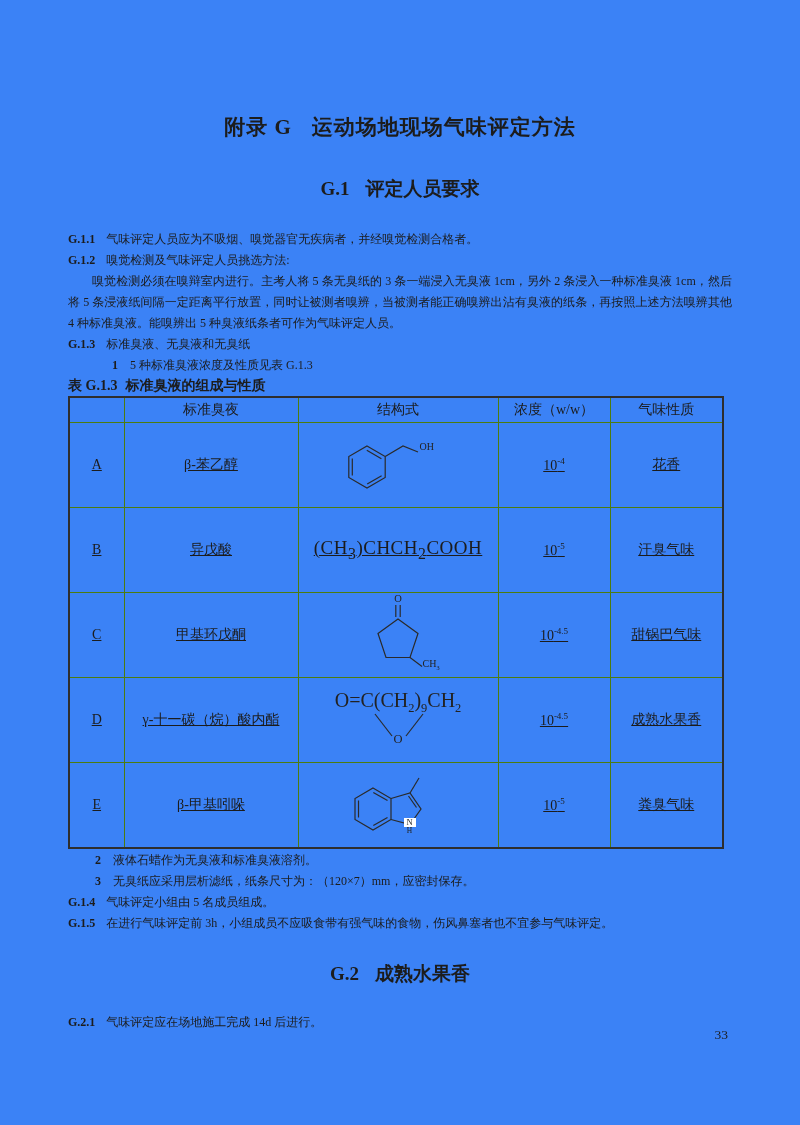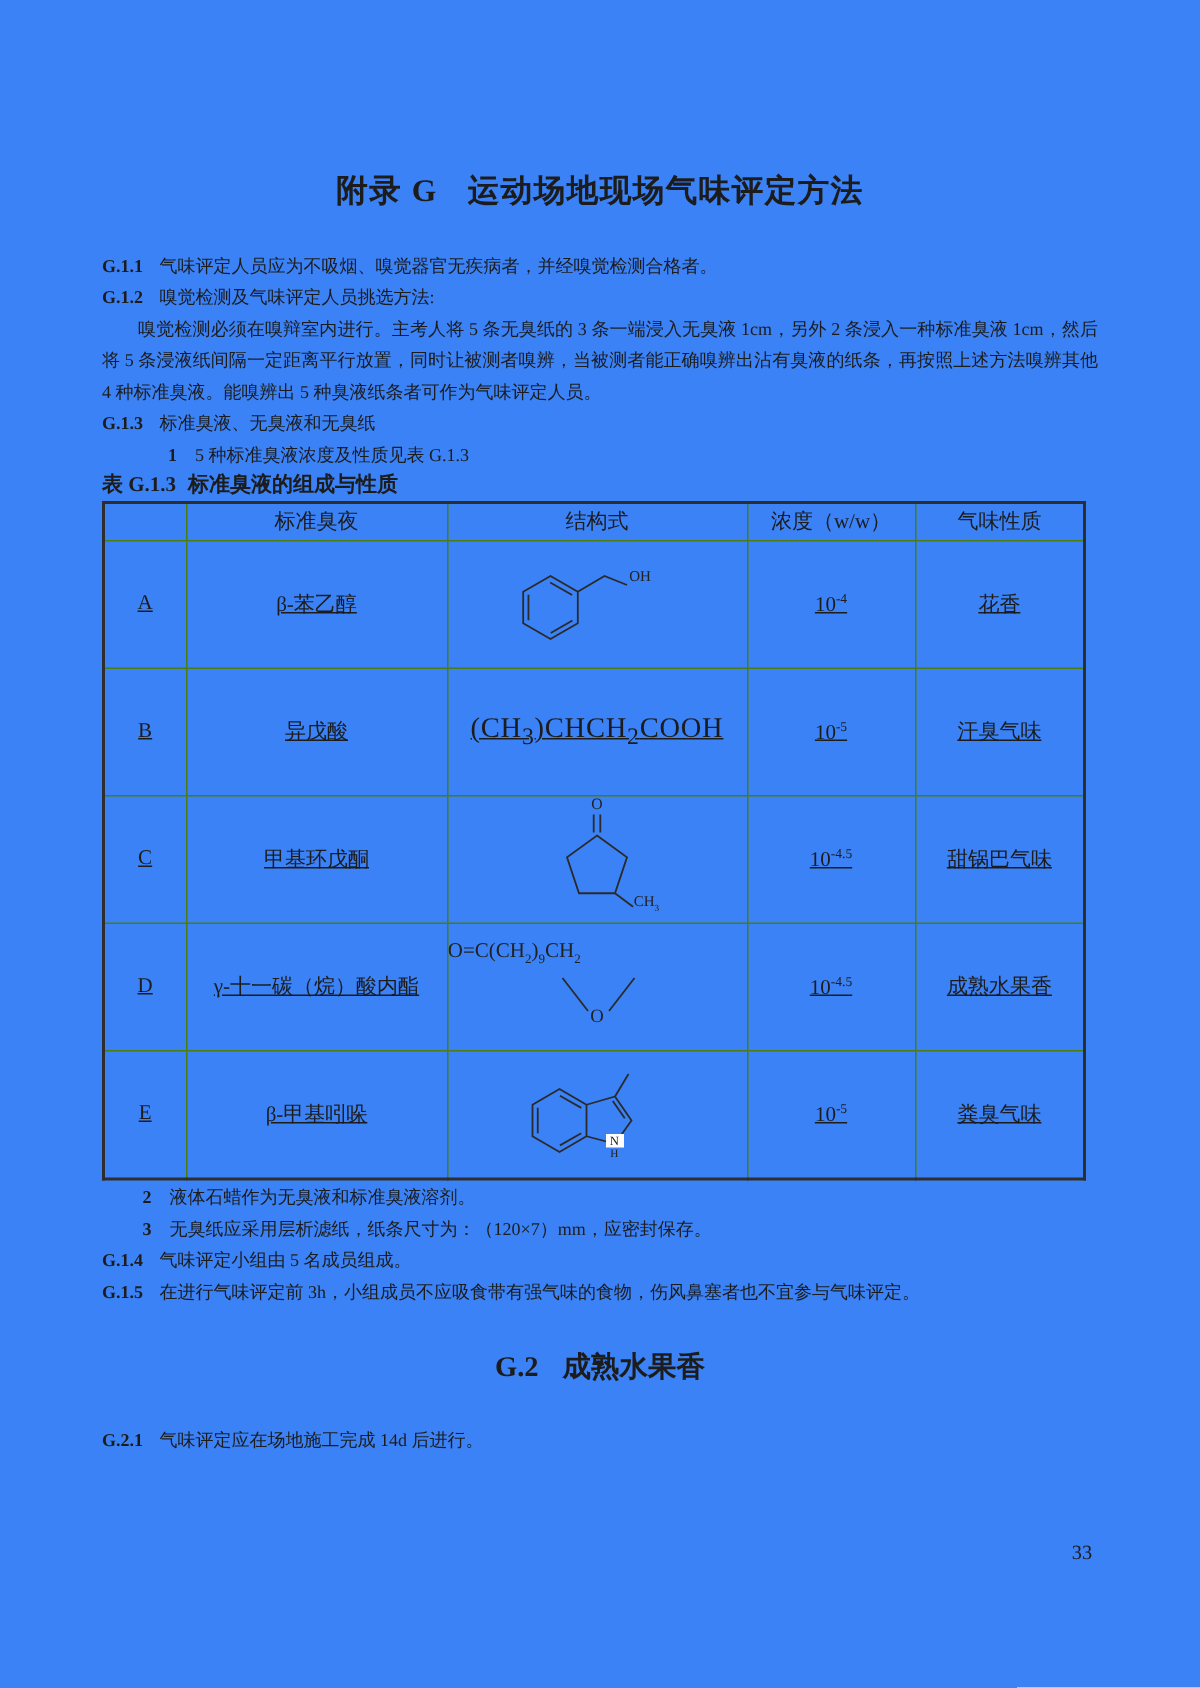--- a/index.html
+++ b/index.html
@@ -83,21 +83,21 @@
   .chem-label sub{font-size:0.62em;}
   .lblOH{left:121px;top:19px;font-size:10px;}
   .lblO-c{left:0;right:0;top:1px;text-align:center;font-size:10.5px;}
   .lblCH3-c{left:124px;top:66px;font-size:10px;}
   .formulaB{
     font-size:19px;
     letter-spacing:0.5px;
   }
   .formulaD{
     position:absolute;left:0;right:0;top:12px;
-    text-align:left;font-size:14px;
+    text-align:center;font-size:20px;
   }
   .lblO-d{left:0;right:0;top:55px;text-align:center;font-size:12.5px;}
   .lblN-e{left:105px;top:55px;width:12px;text-align:center;font-size:8.5px;background:#fff;}
   .lblH-e{left:107px;top:64px;width:8px;text-align:center;font-size:7.5px;}
   .page-number{
     position:absolute;
     top:1027px;
     right:72px;
     font-size:13.5px;
   }
@@ -106,20 +106,23 @@
 </head>
 <body>
 
 <div class="page">
   <div class="content">
 
     <div class="appendix-title">
       <span>附录 G</span><span class="gap">运动场地现场气味评定方法</span>
     </div>
 
+    <div class="section-title">
+      <span>G.1</span><span class="gap">评定人员要求</span>
+    </div>
 
     <div class="bodytext">
       <p class="clause"><span class="lbl">G.1.1</span><span>气味评定人员应为不吸烟、嗅觉器官无疾病者，并经嗅觉检测合格者。</span></p>
       <p class="clause"><span class="lbl">G.1.2</span><span>嗅觉检测及气味评定人员挑选方法:</span></p>
       <p class="flow">嗅觉检测必须在嗅辩室内进行。主考人将 5 条无臭纸的 3 条一端浸入无臭液 1cm，另外 2 条浸入一种标准臭液 1cm，然后将 5 条浸液纸间隔一定距离平行放置，同时让被测者嗅辨，当被测者能正确嗅辨出沾有臭液的纸条，再按照上述方法嗅辨其他 4 种标准臭液。能嗅辨出 5 种臭液纸条者可作为气味评定人员。</p>
       <p class="clause"><span class="lbl">G.1.3</span><span>标准臭液、无臭液和无臭纸</span></p>
       <p class="item-deep"><span class="num">1</span><span>5 种标准臭液浓度及性质见表 G.1.3</span></p>
     </div>
 
     <div class="table-caption">

